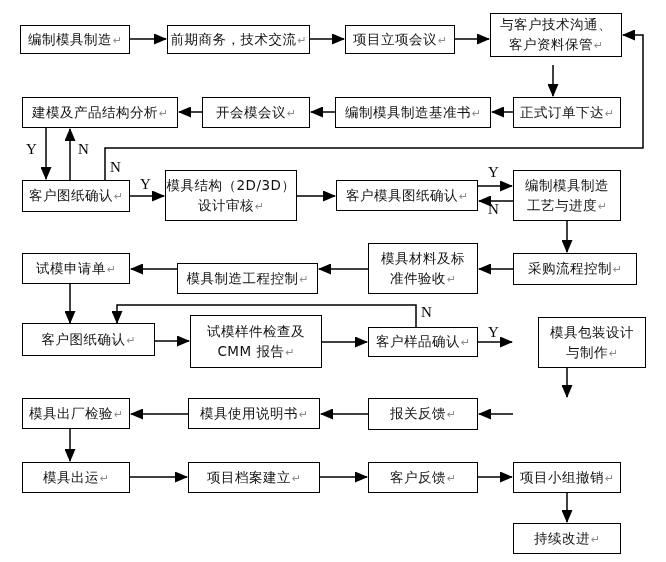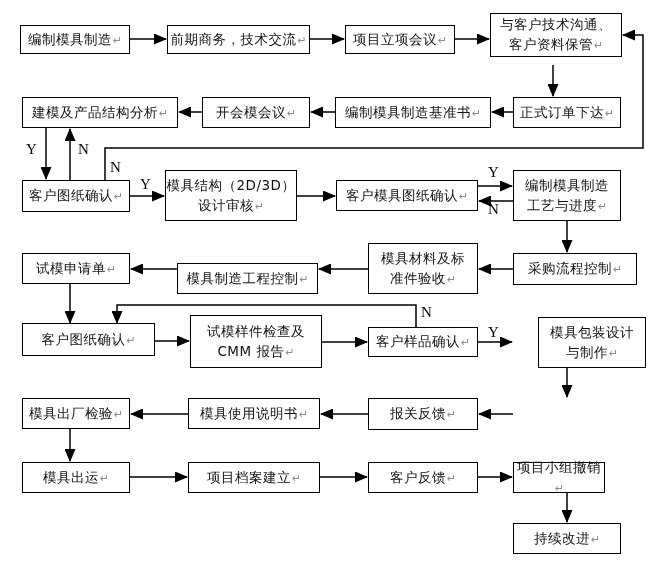--- a/index.html
+++ b/index.html
@@ -170,21 +170,21 @@
 
   <div class="node" style="left:22px;top:462px;width:108px;height:31px">
     <div class="inner"><span>模具出运</span><span class="ret">↵</span></div>
   </div>
   <div class="node" style="left:188px;top:462px;width:132px;height:31px">
     <div class="inner"><span>项目档案建立</span><span class="ret">↵</span></div>
   </div>
   <div class="node" style="left:368px;top:462px;width:110px;height:31px">
     <div class="inner"><span>客户反馈</span><span class="ret">↵</span></div>
   </div>
-  <div class="node" style="left:513px;top:462px;width:92px;height:31px">
+  <div class="node" style="left:513px;top:462px;width:108px;height:31px">
     <div class="inner"><span>项目小组撤销</span><span class="ret">↵</span></div>
   </div>
 
   <div class="node" style="left:513px;top:523px;width:108px;height:31px">
     <div class="inner"><span>持续改进</span><span class="ret">↵</span></div>
   </div>
 
   <span class="branch" style="left:26px;top:142px">Y</span>
   <span class="branch" style="left:78px;top:142px">N</span>
   <span class="branch" style="left:110px;top:160px">N</span>

